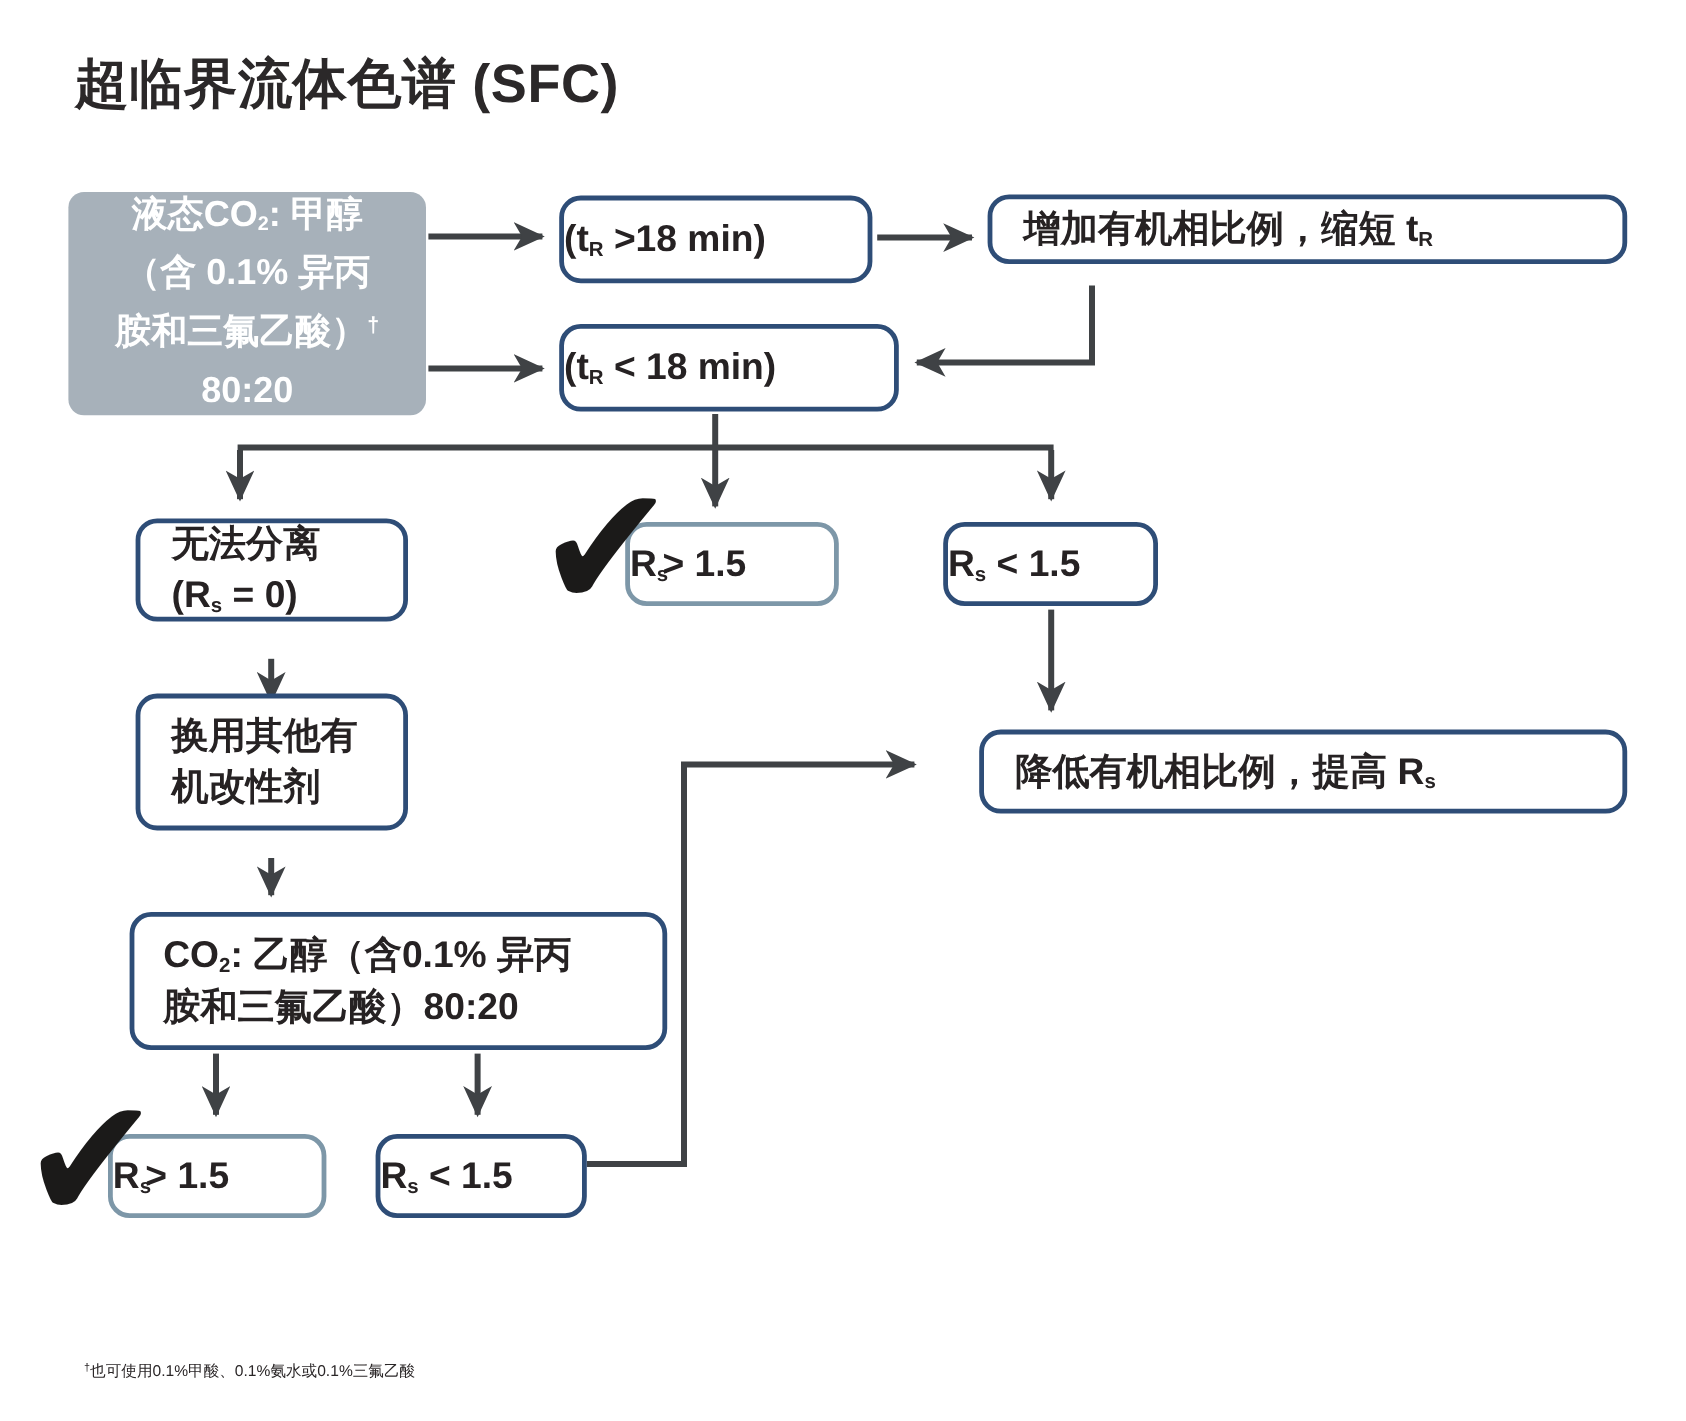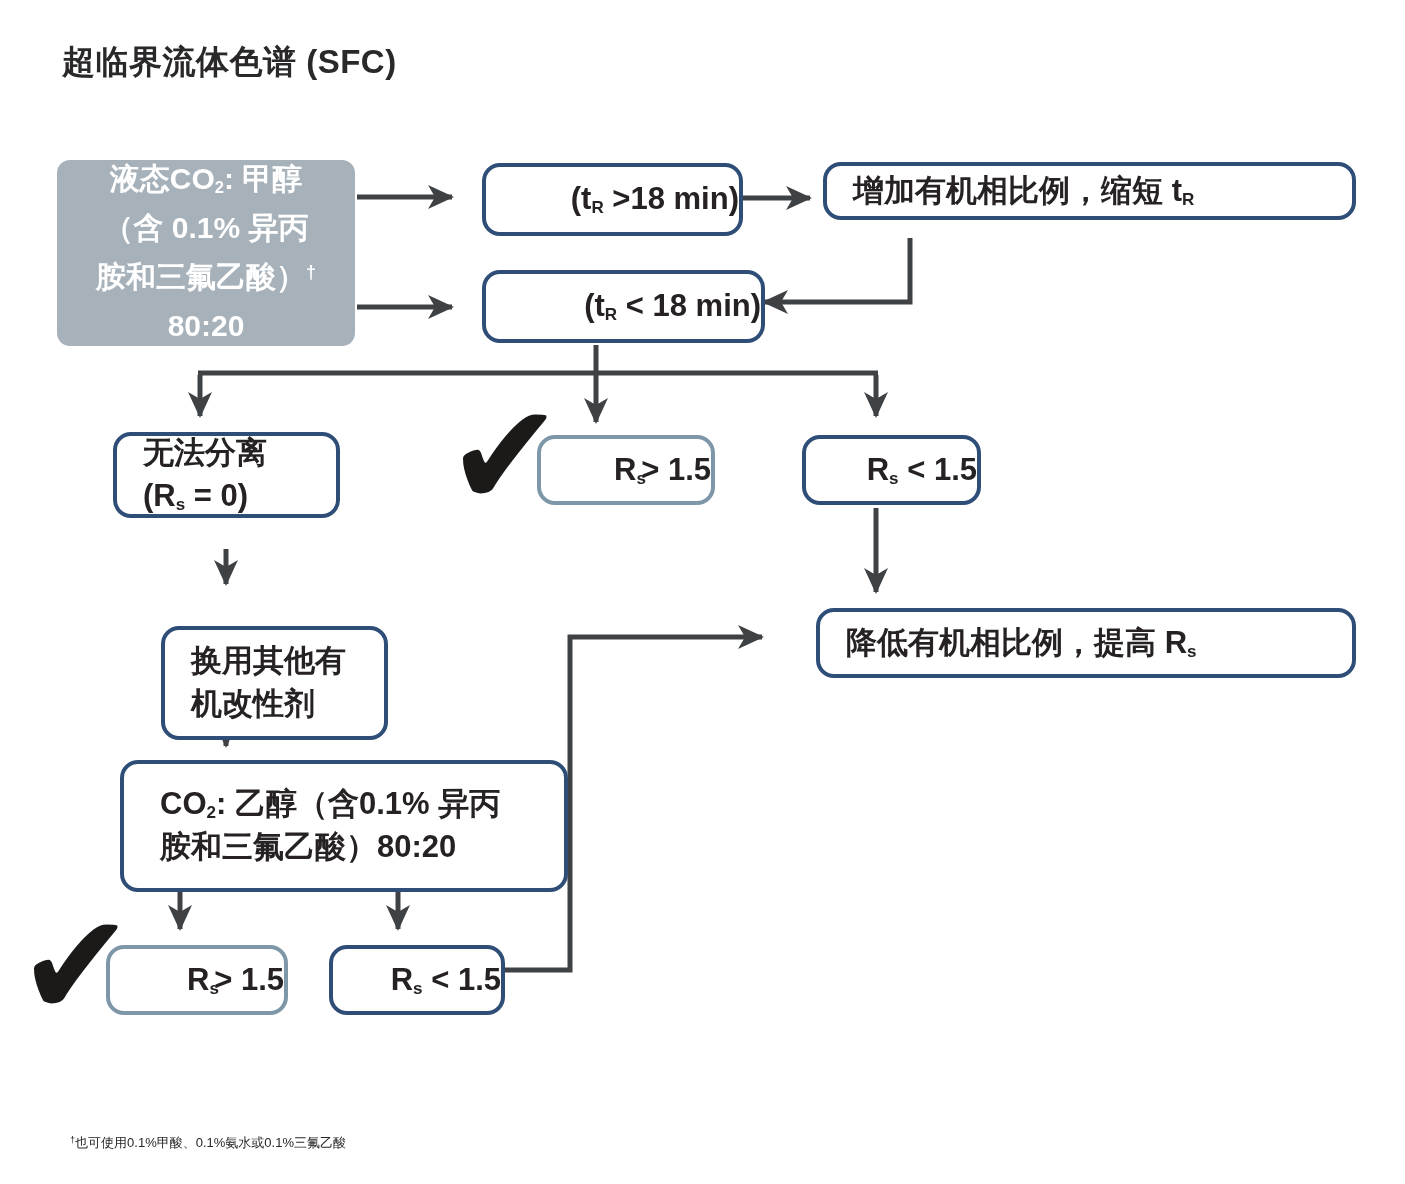--- a/index.html
+++ b/index.html
@@ -3,31 +3,31 @@
 <meta charset="utf-8">
 <style>
   html,body { margin:0; padding:0; background:#ffffff; }
   #canvas {
     position:relative; width:1405px; height:1184px; background:#ffffff;
     font-family:"Liberation Sans","DejaVu Sans",sans-serif; color:#262223;
     overflow:hidden;
   }
   #arrow-layer { position:absolute; left:0; top:0; pointer-events:none; }
   .page-title {
-    position:absolute; left:62px; top:40px; font-size:33px; font-weight:700;
+    position:absolute; left:62px; top:40px; font-size:45px; font-weight:700;
     color:#2b2829; letter-spacing:0.5px;
   }
   .box {
     position:absolute; box-sizing:border-box; background:#ffffff;
     border:4px solid #2e4d77; border-radius:18px;
     display:flex; flex-direction:column; justify-content:center;
     font-size:31px; font-weight:600; line-height:1.38; color:#262223;
     z-index:2;
   }
-  .box.center { align-items:flex-end; text-align:center;margin-left:16px; }
+  .box.center { align-items:flex-start; text-align:center; }
   .box.left   { align-items:flex-start; }
   .box.light  { border-color:#7d97a8; }
   .box b, .latin { font-weight:800; }
   .box span, .box b { white-space:pre; }
   .start {
     position:absolute; box-sizing:border-box; background:#a7b1ba;
     border-radius:13px; display:flex; flex-direction:column; justify-content:center;
     align-items:center; text-align:center; color:#ffffff; font-size:30px;
     font-weight:700; line-height:1.29; z-index:2;
   }
@@ -106,30 +106,30 @@
   </div>
 
   <div class="box center light" style="left:521px; top:435px; width:178px; height:70px;">
     <span><b>R</b><sub class="s tuck">s</sub><b>&gt; 1.5</b></span>
   </div>
 
   <div class="box center" style="left:786px; top:435px; width:179px; height:70px;">
     <span><b>R</b><sub class="s">s</sub><b> &lt; 1.5</b></span>
   </div>
 
-  <div class="box left" style="left:113px; top:626px; width:227px; height:114px; padding-left:26px;margin-left:48px;">
+  <div class="box left" style="left:113px; top:578px; width:227px; height:114px; padding-left:26px;">
     <span class="line">换用其他有</span>
     <span class="line">机改性剂</span>
   </div>
 
   <div class="box left" style="left:816px; top:608px; width:540px; height:70px; padding-left:26px;">
     <span><span>降低有机相比例，提高 </span><b>R</b><sub class="s">s</sub></span>
   </div>
 
-  <div class="box left" style="left:120px; top:760px; width:448px; height:132px; padding-left:36px;">
+  <div class="box left" style="left:108px; top:760px; width:448px; height:115px; padding-left:24px;">
     <span class="line"><b>CO</b><sub class="s">2</sub><span>: 乙醇（含</span><b>0.1%</b><span> 异丙</span></span>
     <span class="line"><span>胺和三氟乙酸）</span><b>80:20</b></span>
   </div>
 
   <div class="box center light" style="left:90px; top:945px; width:182px; height:70px;">
     <span><b>R</b><sub class="s tuck">s</sub><b>&gt; 1.5</b></span>
   </div>
 
   <div class="box center" style="left:313px; top:945px; width:176px; height:70px;">
     <span><b>R</b><sub class="s">s</sub><b> &lt; 1.5</b></span>

